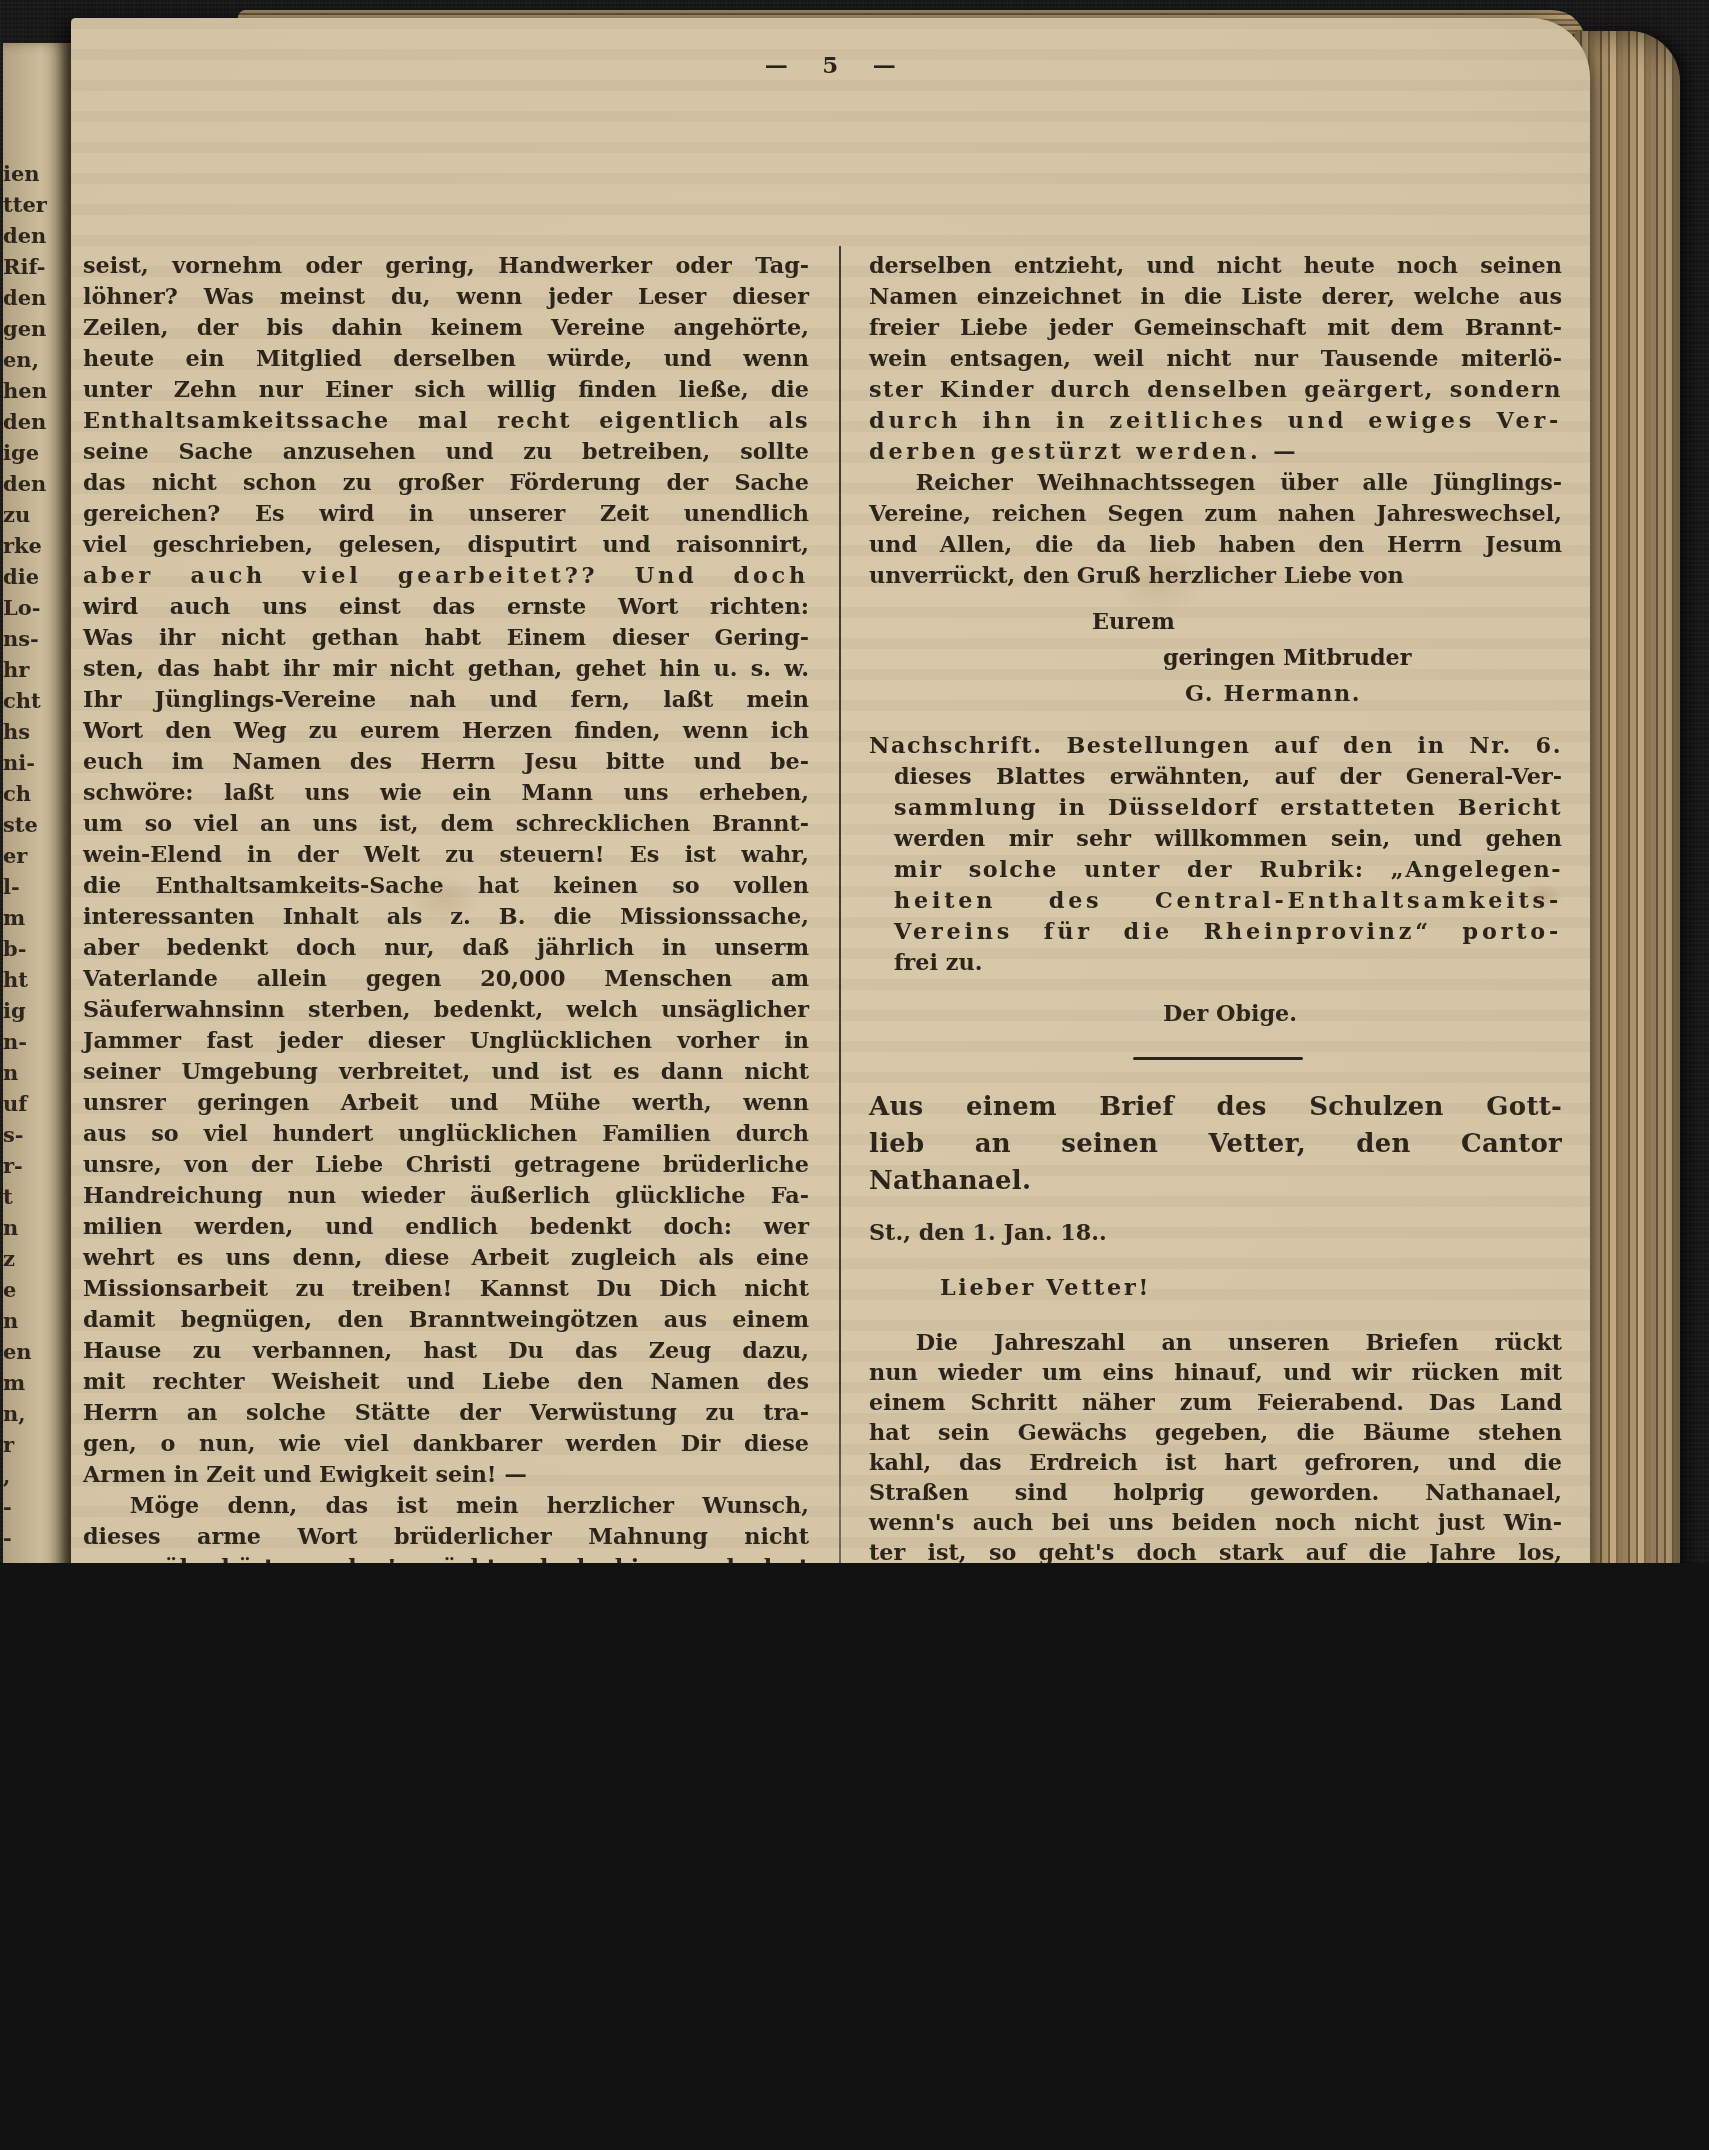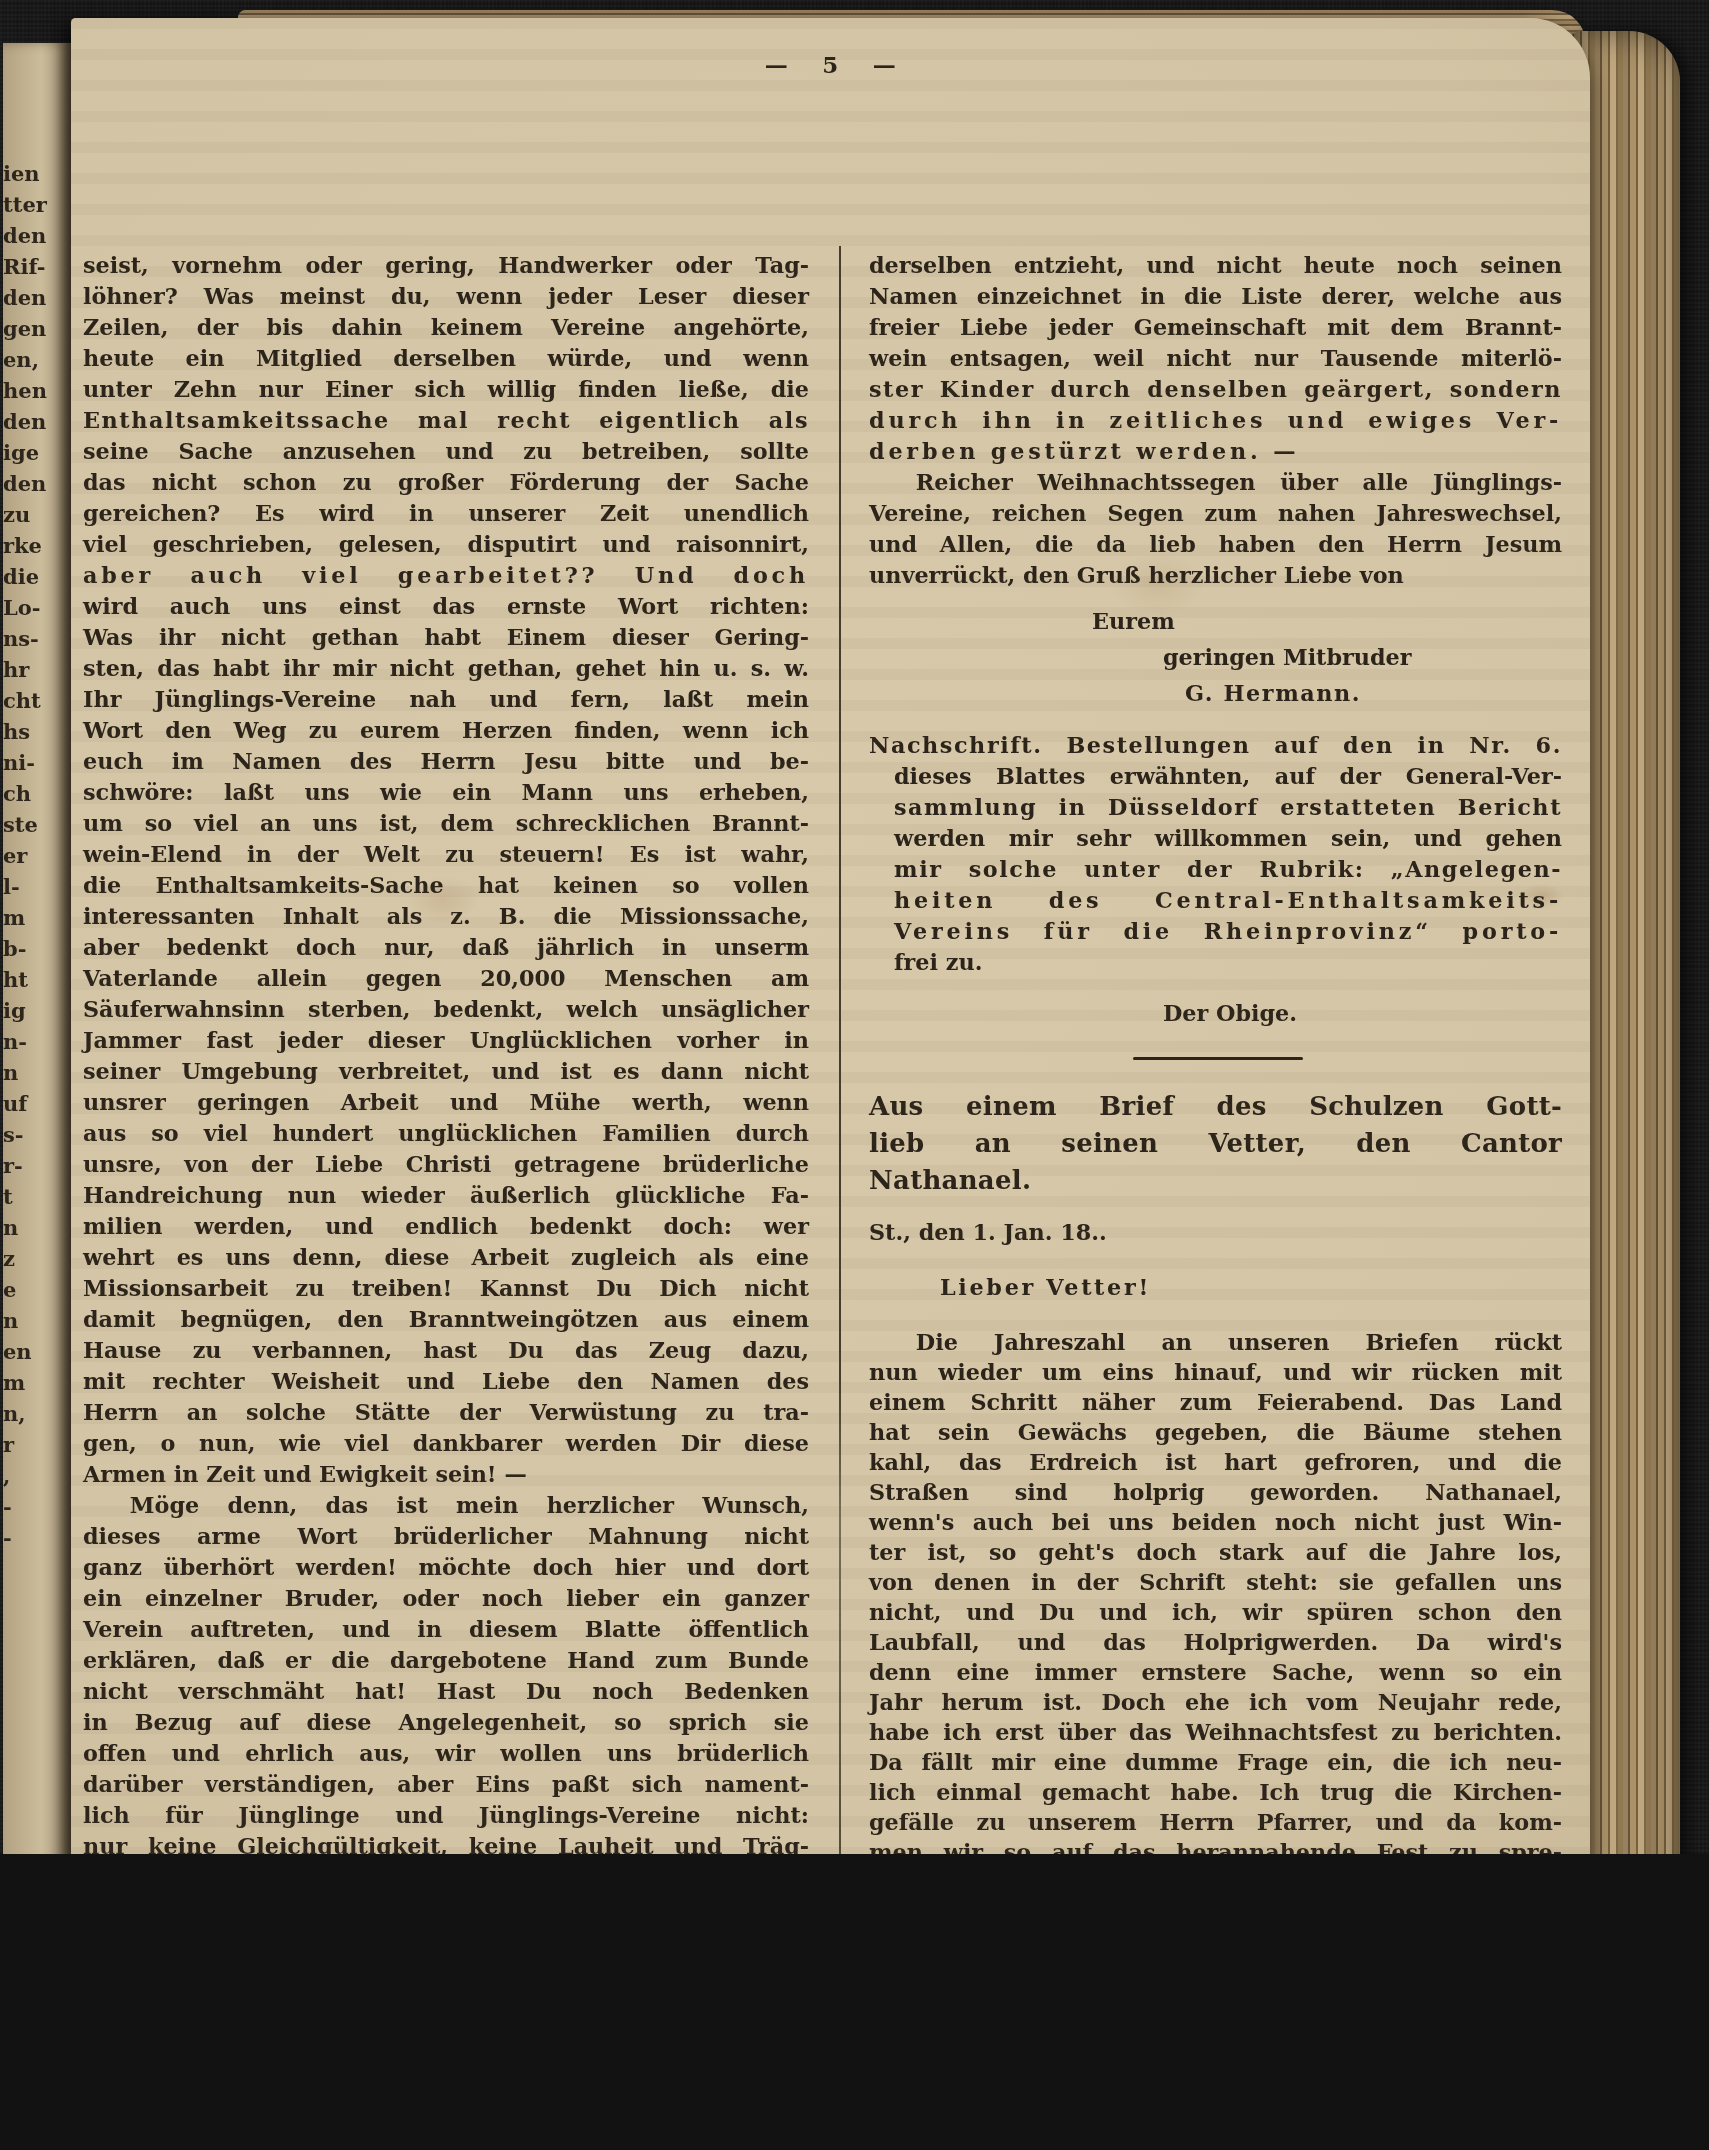--- a/index.html
+++ b/index.html
@@ -1,16 +1,16 @@
 <!DOCTYPE html>
 <html style="font-size:12px"><head>
 <meta charset="utf-8">
 <style>
   html,body{margin:0;padding:0;background:#121212;}
-  .scene{position:relative;width:1710px;height:1854px;overflow:hidden;
+  .scene{position:relative;width:1710px;height:1563px;overflow:hidden;
     background:
       repeating-linear-gradient(90deg, rgba(255,255,255,.02) 0 1.5px, transparent 1.5px 3.7px),
       repeating-linear-gradient(0deg, #151515 0 2.2px, #1b1b1b 2.2px 4.5px);
     font-family:"DejaVu Serif", serif;}
   .top-edges{position:absolute;left:238px;top:10.4px;width:1348px;height:49px;
     background:repeating-linear-gradient(180deg,#9c845f 0 3px,#6b573c 3px 5.2px,#b59c74 5.2px 9px,#7a6445 9px 11.2px);
     border-radius:7.4px 34px 0 0;}
   .fore-edge{position:absolute;left:1567px;top:31px;width:113px;height:2064px;
     background:repeating-linear-gradient(90deg,#97805c 0 5.2px,#66523a 5.2px 7.4px,#ab9268 7.4px 12.7px,#74603f 12.7px 15px,#c0a77f 15px 21px,#7d6845 21px 23px,#8f7852 23px 28px);
     border-radius:15px 51px 40px 12px;

